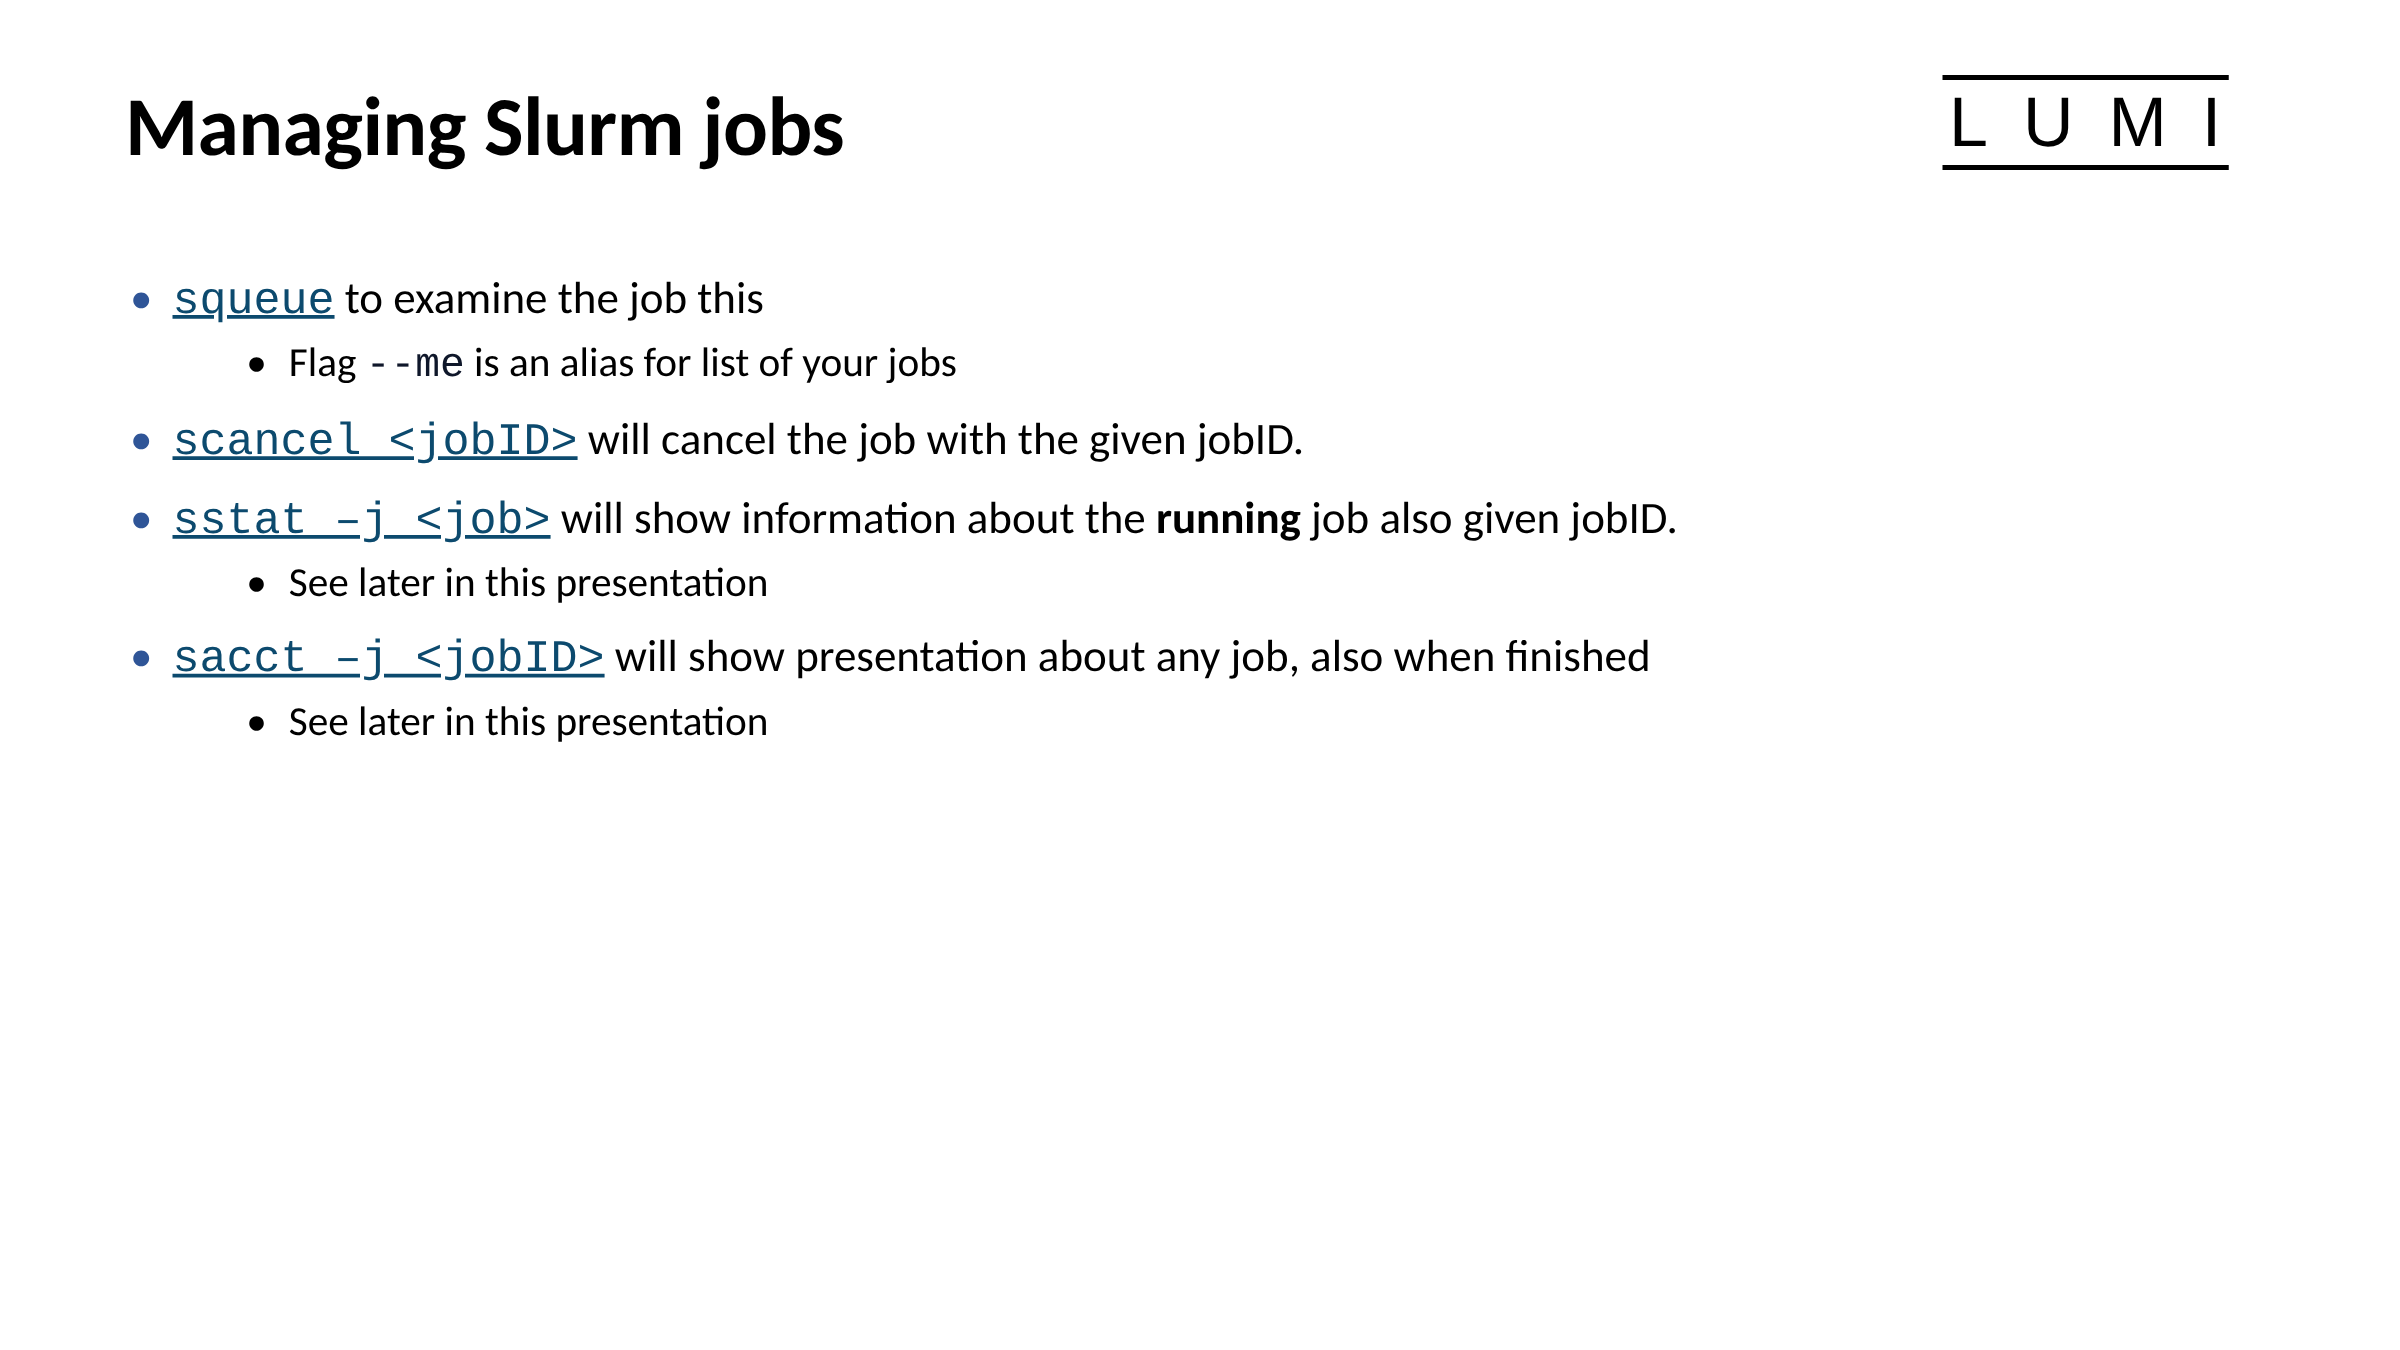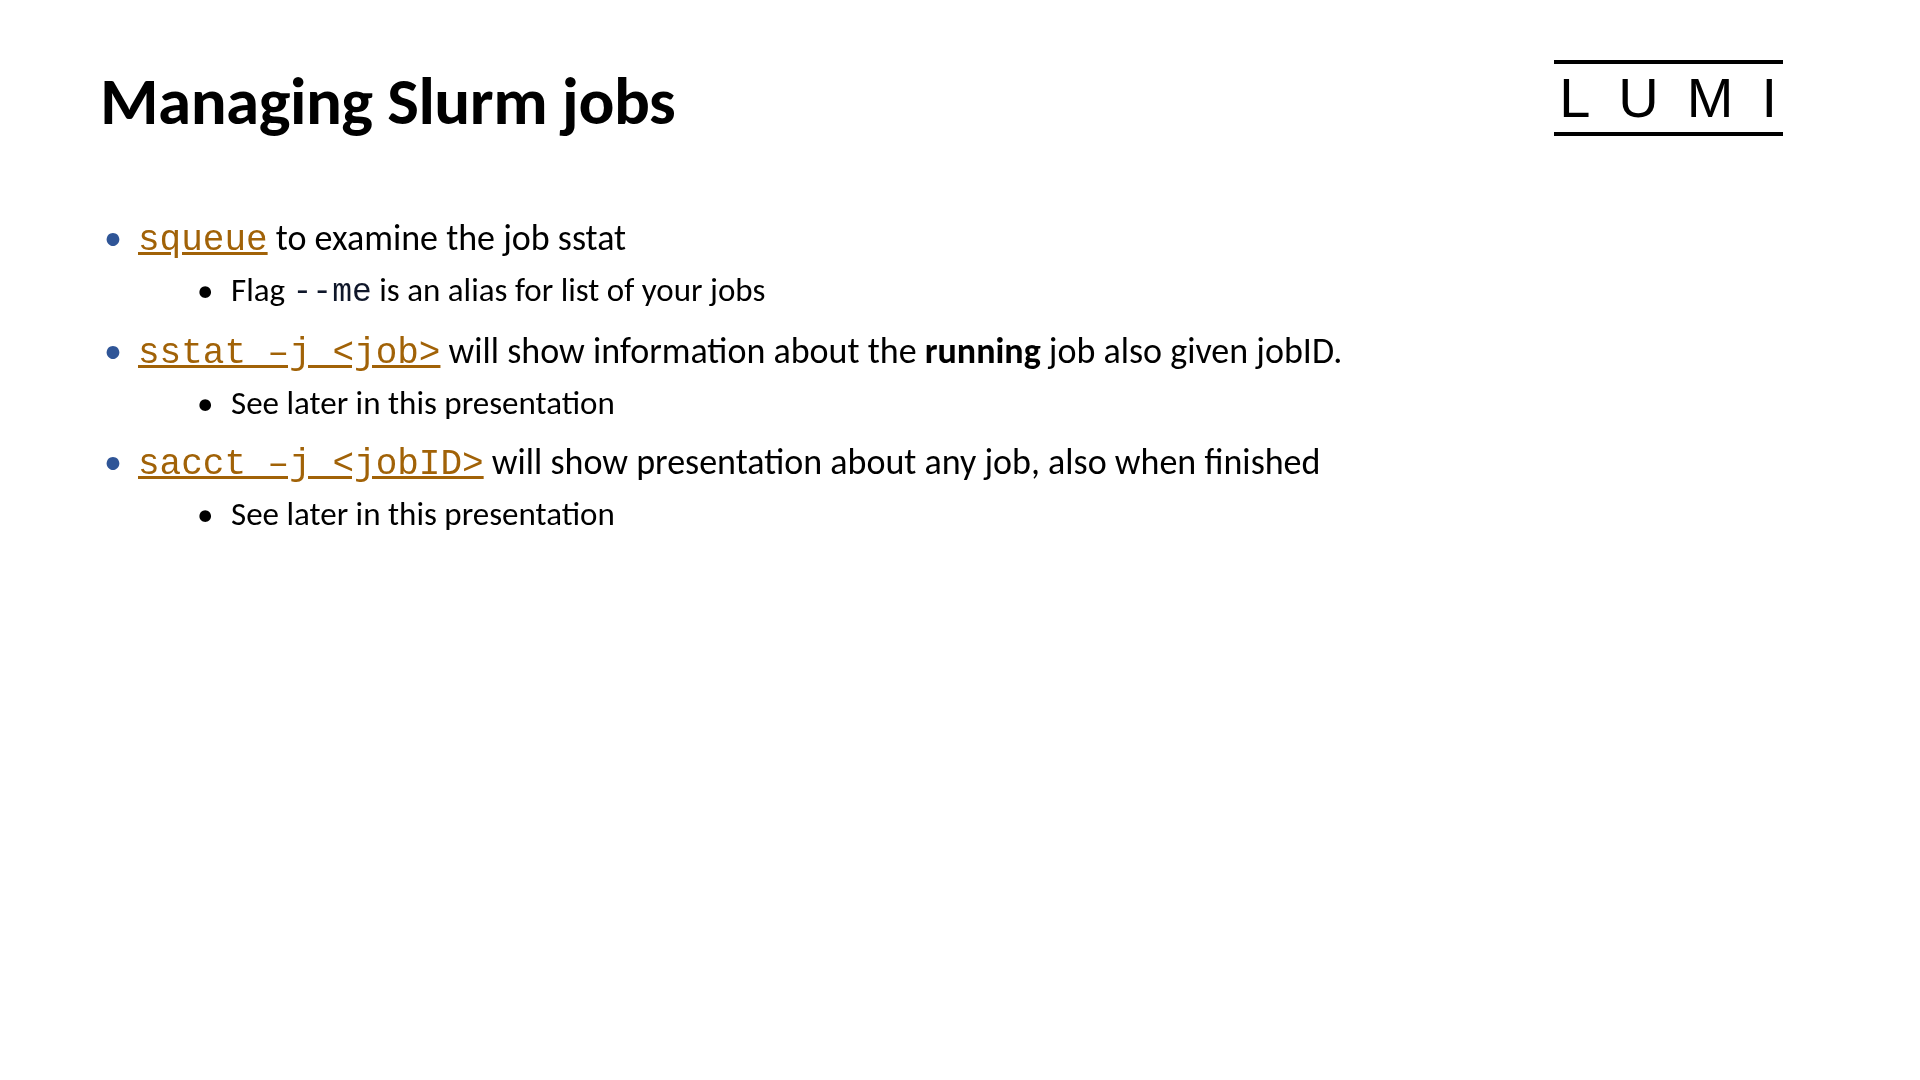--- a/index.html
+++ b/index.html
@@ -94,21 +94,21 @@
     .bullet-l2::before {
       content: "•";
       position: absolute;
       left: 4px;
       top: 0;
       color: #000000;
       font-size: 33px;
     }
     .code-link {
       font-family: Consolas, 'Courier New', monospace;
-      color: #a16207;
+      color: #0c4a6e;
       text-decoration: underline;
     }
     .code-plain {
       font-family: Consolas, 'Courier New', monospace;
       color: #0f172a;
     }
     .bold {
       font-weight: 700;
     }
   </style>
@@ -119,28 +119,31 @@
   <div class="header">
     <h1 class="title">Managing Slurm jobs</h1>
     <div class="logo">
       <span class="logo-text">LUMI</span>
     </div>
   </div>
 
   <div class="content">
     <ul>
       <li class="bullet-l1">
-        <span class="code-link">squeue</span><span> to examine the job sstat</span>
+        <span class="code-link">squeue</span><span> to examine the job this</span>
         <ul>
           <li class="bullet-l2">
             <span>Flag </span><span class="code-plain">--me</span><span> is an alias for list of your jobs</span>
           </li>
         </ul>
       </li>
 
+      <li class="bullet-l1">
+        <span class="code-link">scancel &lt;jobID&gt;</span><span> will cancel the job with the given jobID.</span>
+      </li>
 
       <li class="bullet-l1">
         <span class="code-link">sstat –j &lt;job&gt;</span><span> will show information about the </span><span class="bold">running</span><span> job also given jobID.</span>
         <ul>
           <li class="bullet-l2">See later in this presentation</li>
         </ul>
       </li>
 
       <li class="bullet-l1">
         <span class="code-link">sacct –j &lt;jobID&gt;</span><span> will show presentation about any job, also when finished</span>

